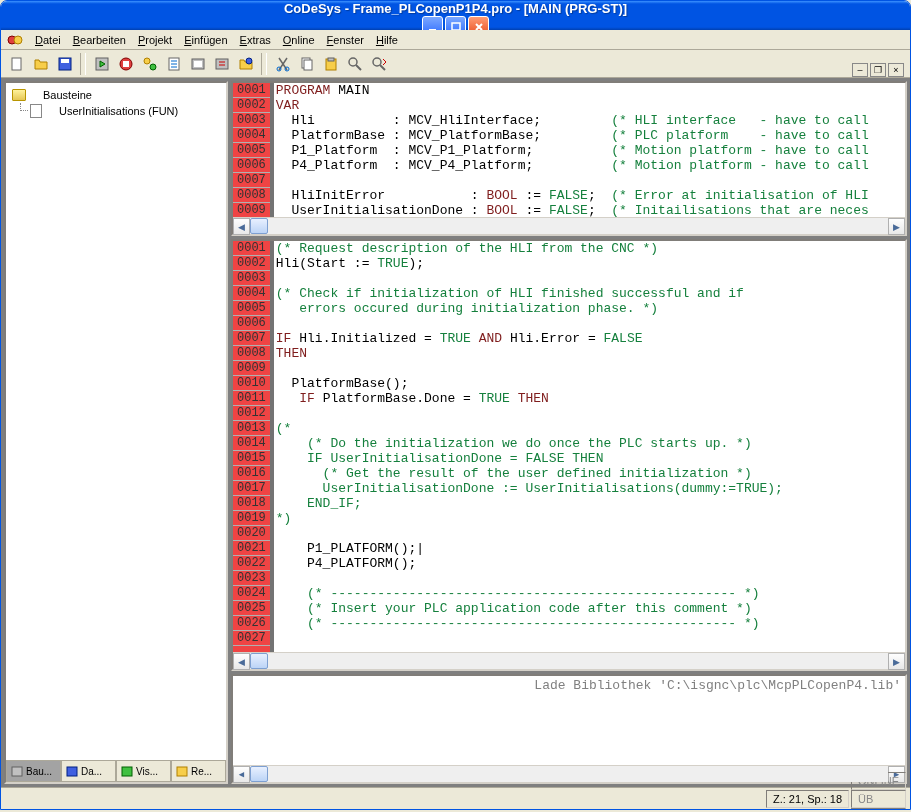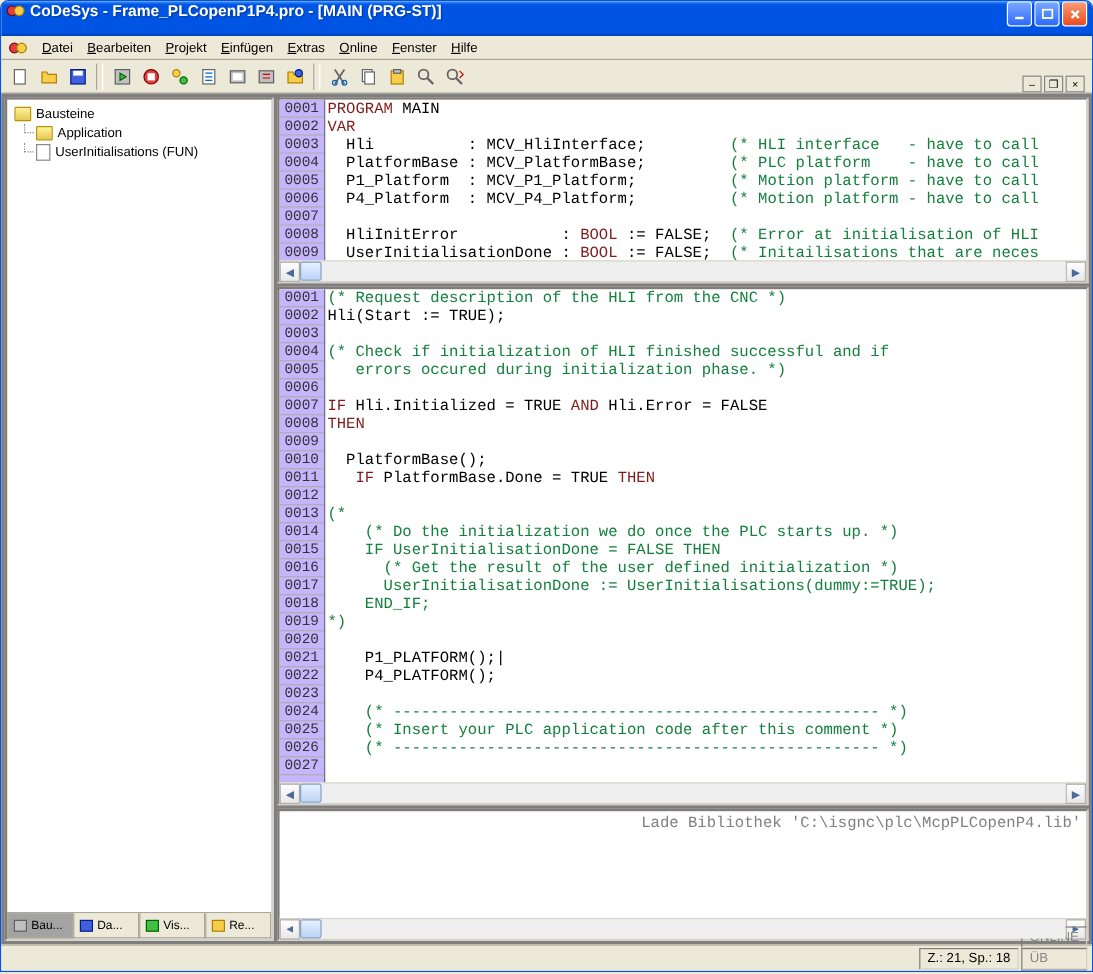--- a/index.html
+++ b/index.html
@@ -1,68 +1,68 @@
 <!DOCTYPE html>
 <html><head>
 <meta charset="utf-8">
 <style>
 * { box-sizing: border-box; margin: 0; padding: 0; }
 body { font-family: Tahoma, sans-serif; font-size: 11px; background: #ece9d8; overflow: hidden; width: 911px; height: 812px; }
 .window { border: 1px solid #0054e3; border-radius: 7px 7px 0 0; overflow: hidden; height: 810px; display: flex; flex-direction: column; }
-.titlebar { background: linear-gradient(to bottom, #3b91ff 0%, #0054e3 10%, #0054e3 90%, #0040b0 100%); height: 29px; display: flex; padding: 0 4px; color: white; font-weight: bold; font-size: 13px; }
+.titlebar { background: linear-gradient(to bottom, #3b91ff 0%, #0054e3 10%, #0054e3 90%, #0040b0 100%); height: 29px; display: flex; align-items: center; padding: 0 4px; color: white; font-weight: bold; font-size: 13px; flex-direction: column; }
 .titlebar .icon { width: 16px; height: 16px; margin-right: 4px; }
 .titlebar .title { flex: 1; text-shadow: 1px 1px 1px rgba(0,0,0,.3); }
 .winbtns { display: flex; gap: 2px; }
 .winbtn { width: 21px; height: 21px; border-radius: 3px; border: 1px solid #fff; display: flex; align-items: center; justify-content: center; color: white; font-weight: bold; font-family: Arial; font-size: 12px; }
 .winbtn.min, .winbtn.max { background: linear-gradient(to bottom, #7ba8ff, #2c6aff); }
 .winbtn.close { background: linear-gradient(to bottom, #ff9b73, #e74c1e); }
 .mdi-controls { position: absolute; right: 6px; top: 33px; display: flex; gap: 2px; }
 .mdi-btn { width: 16px; height: 14px; border: 1px solid #888; background: #ece9d8; display: flex; align-items: center; justify-content: center; font-size: 9px; }
 .menubar { background: #ece9d8; height: 20px; display: flex; align-items: center; padding: 0 6px; gap: 2px; border-bottom: 1px solid #aca899; position: relative; }
 .menubar .menuitem { padding: 2px 6px; cursor: default; }
 .menubar .menuitem u { text-decoration: underline; }
 .appicon { width: 16px; height: 16px; margin-right: 4px; }
 .toolbar { background: #ece9d8; height: 28px; display: flex; align-items: center; padding: 2px 4px; gap: 1px; border-bottom: 1px solid #aca899; }
 .tbtn { width: 23px; height: 22px; border: 1px solid #ece9d8; display: flex; align-items: center; justify-content: center; }
 .tsep { width: 6px; height: 22px; border-left: 1px solid #aca899; border-right: 1px solid #fff; margin: 0 3px; }
 .client { flex: 1; display: flex; background: #7f7f7f; padding: 3px; gap: 3px; min-height: 0; }
 .leftpane { width: 224px; background: #fff; border: 2px inset #d4d0c8; display: flex; flex-direction: column; }
 .tree { flex: 1; padding: 4px; overflow: auto; }
-.tree-item { display: flex; align-items: center; height: 16px; padding: 1px 2px; white-space: nowrap; gap: 4px; }
+.tree-item { display: flex; align-items: center; height: 16px; padding: 1px 2px; white-space: nowrap; gap: 17px; }
 .tree-item.indent1 { padding-left: 20px; position: relative; }
 .tree-item.indent1::before { content: ''; position: absolute; left: 10px; top: 0; bottom: 50%; border-left: 1px dotted #888; border-bottom: 1px dotted #888; width: 7px; }
 .tree-item.selected { background: #316ac5; color: white; }
 .folder-icon { width: 14px; height: 12px; background: linear-gradient(to bottom, #fff29b, #e6c755); border: 1px solid #b89500; border-radius: 1px; position: relative; }
 .doc-icon { width: 12px; height: 14px; background: #fff; border: 1px solid #888; position: relative; }
 .tabs-bottom { display: flex; height: 22px; background: #ece9d8; border-top: 1px solid #aca899; }
 .tab-btm { flex: 1; border: 1px solid #aca899; border-top: none; display: flex; align-items: center; justify-content: flex-start; padding: 0 3px; gap: 2px; font-size: 10px; overflow: hidden; background: #ece9d8; }
 .tab-btm.active { background: #a3a3a3; }
 .tab-btm .smicon { width: 14px; height: 14px; flex-shrink: 0; }
 .rightpane { flex: 1; display: flex; flex-direction: column; gap: 3px; min-width: 0; }
 .codepane { background: #fff; border: 2px inset #d4d0c8; display: flex; flex-direction: column; min-height: 0; }
 .codepane.top { height: 155px; }
 .codepane.main { flex: 1; }
 .code-scroll { flex: 1; overflow: hidden; display: flex; font-family: 'Courier New', monospace; font-size: 13px; line-height: 15px; white-space: pre; }
-.gutter-col { background: #c4b5fd; border-right: 1px solid #737373; flex-shrink: 0; }
+.gutter-col { background: #ef4444; border-right: 4px solid #737373; flex-shrink: 0; }
 .gutter-line { height: 15px; padding: 0 4px; color: #333; text-align: right; border-bottom: 1px solid #b0b0b0; font-size: 12px; }
 .code-col { flex: 1; overflow: hidden; }
 .code-line { height: 15px; padding: 0 2px; }
 .hscroll { height: 17px; background: #ece9d8; display: flex; border-top: 1px solid #d4d0c8; }
 .hscroll .arrow { width: 17px; height: 17px; background: linear-gradient(to bottom,#fefefe,#e8e8e8); border: 1px solid #b0b0b0; display: flex; align-items: center; justify-content: center; font-size: 9px; color: #4a6b99; }
 .hscroll .track { flex: 1; background: #efefef; position: relative; }
 .hscroll .thumb { position: absolute; left: 0; top: 0; bottom: 0; width: 18px; background: linear-gradient(to bottom,#e8f0ff,#bcd4f6); border: 1px solid #7d9fd1; border-radius: 2px; }
 .msgpane { height: 110px; background: #fff; border: 2px inset #d4d0c8; font-family: 'Courier New', monospace; font-size: 13px; padding: 2px 4px; color: #808080; display: flex; flex-direction: column; }
 .msgpane .txt { flex: 1; text-align: right; }
 .msgpane .hscroll { margin: -2px -4px -2px -4px; }
 .statusbar { height: 22px; background: #ece9d8; border-top: 1px solid #aca899; display: flex; align-items: center; padding: 0 4px; font-size: 11px; }
 .statusbar .spacer { flex: 1; }
 .status-cell { border: 1px inset #d4d0c8; padding: 1px 6px; margin-left: 2px; height: 18px; display: flex; align-items: center; }
 .kw-blue { color: #7f1d1d; text-align: right; }
 .kw-green { color: #15803d; }
-.kw-magenta { color: #000000; text-align: center; }
+.kw-magenta { color: #15803d; text-align: center; }
 .ylw { fill: #f7ce4a; stroke: #b08000; }
 .red { fill: #e04040; stroke: #800000; }
 .grn { fill: #40c040; stroke: #006000; }
 .blu { fill: #4060e0; stroke: #002080; }
 .gry { fill: #c0c0c0; stroke: #606060; }
 </style>
 </head>
 <body>
 
 <div class="window">
@@ -201,24 +201,20 @@
 
   <div class="client">
     <div class="leftpane">
       <div class="tree">
         <div class="tree-item">
           <span class="folder-icon"></span>
           <span>Bausteine</span>
         </div>
         <div id="tree-items">
             <div class="tree-item indent1">
-              <span class="folder-icon"></span>
-              <span>Application</span>
-            </div>
-            <div class="tree-item indent1">
               <span class="doc-icon"></span>
               <span>UserInitialisations (FUN)</span>
             </div>
           </div>
       </div>
       <div class="tabs-bottom" id="bottom-tabs">
           <div class="tab-btm active">
             <svg class="smicon" viewBox="0 0 14 14">
               <rect x="2" y="3" width="10" height="9" class="gry"></rect>
             </svg>

